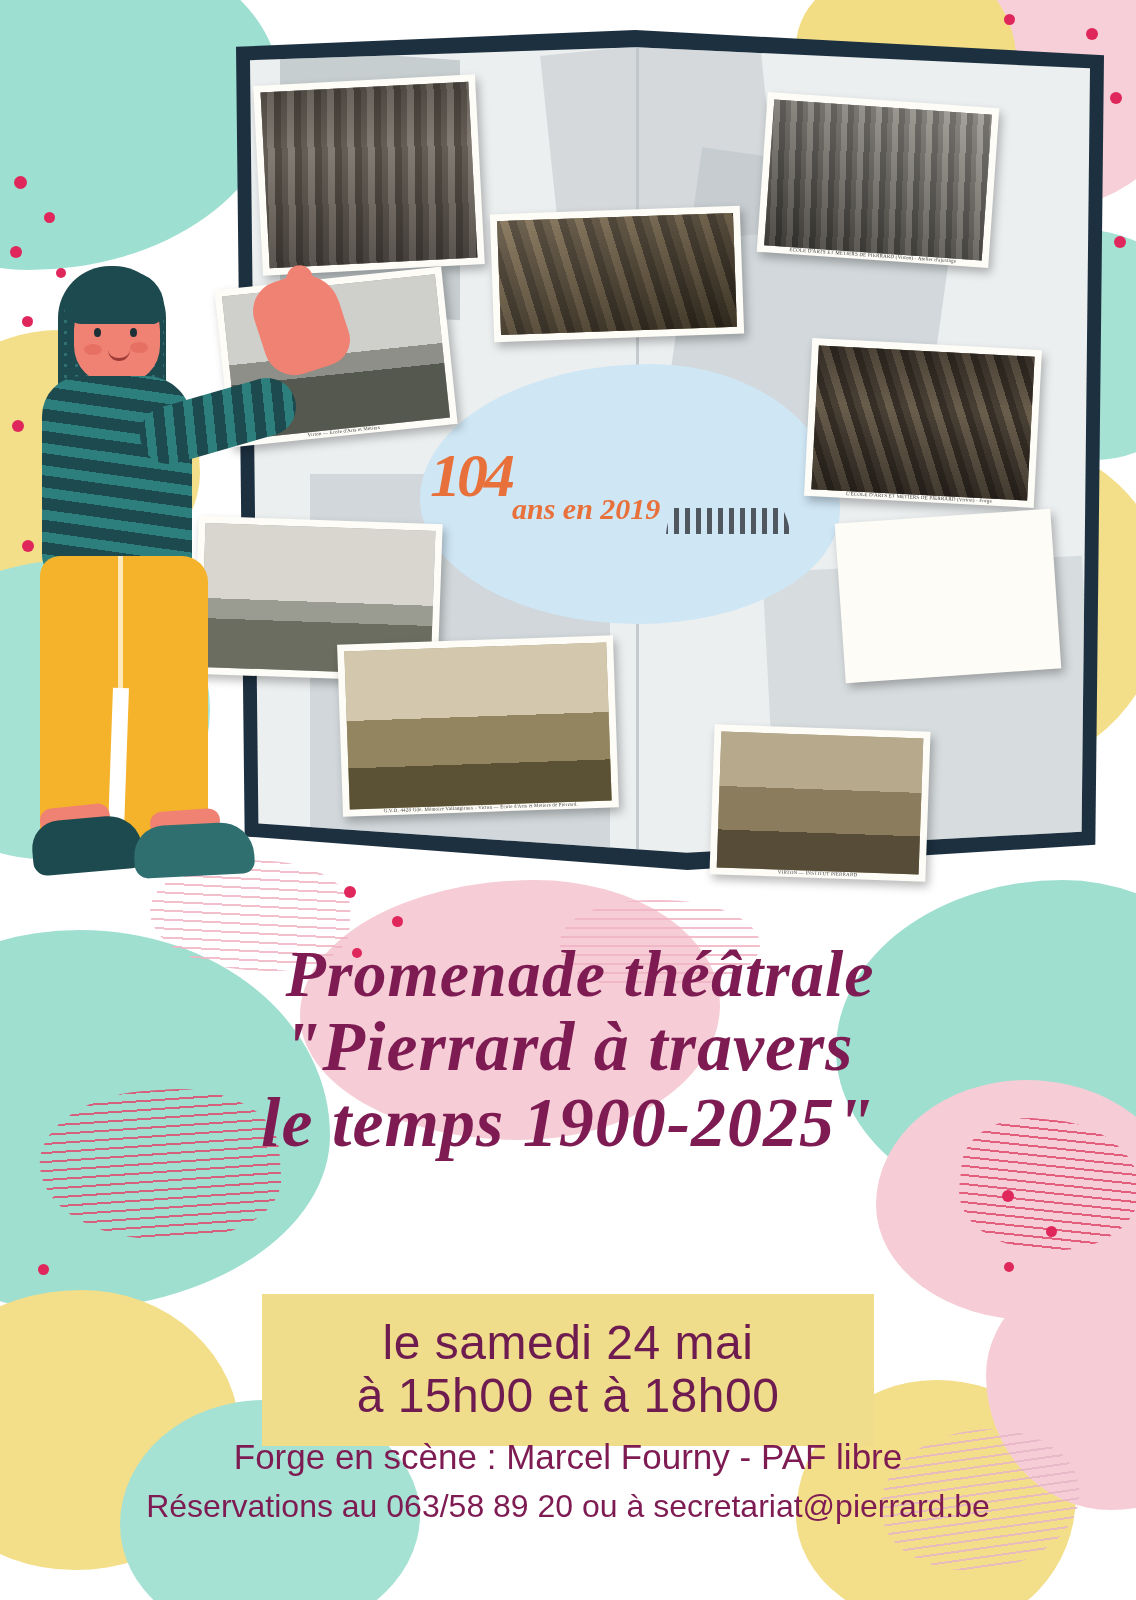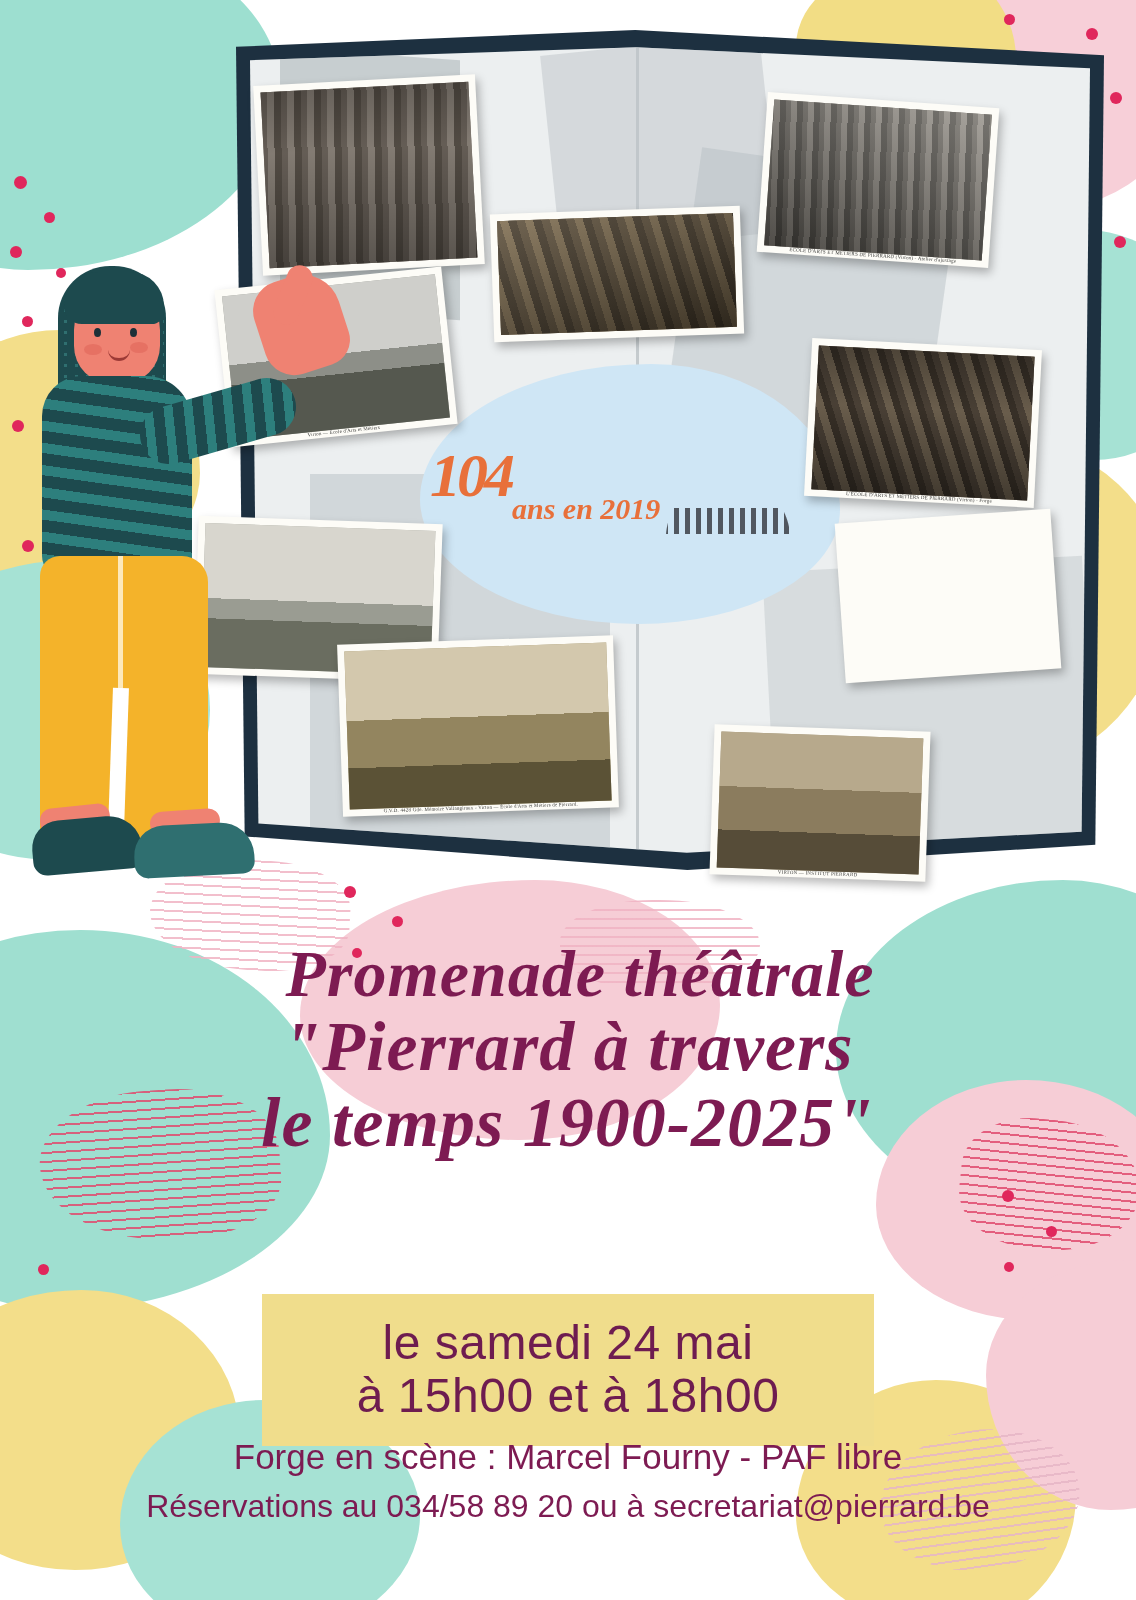--- a/index.html
+++ b/index.html
@@ -448,16 +448,16 @@
     <div class="title-line t3">le temps 1900-2025"</div>
   </div>
 
   <div class="date-band">
     <div class="date-line">le samedi 24 mai</div>
     <div class="date-line">à 15h00 et à 18h00</div>
   </div>
 
   <div class="footer">
     <div class="f1">Forge en scène : Marcel Fourny - PAF libre</div>
-    <div class="f2">Réservations au 034/58 89 20 ou à secretariat@pierrard.be</div>
+    <div class="f2">Réservations au 063/58 89 20 ou à secretariat@pierrard.be</div>
   </div>
 
 </div>
 
 </body></html>

